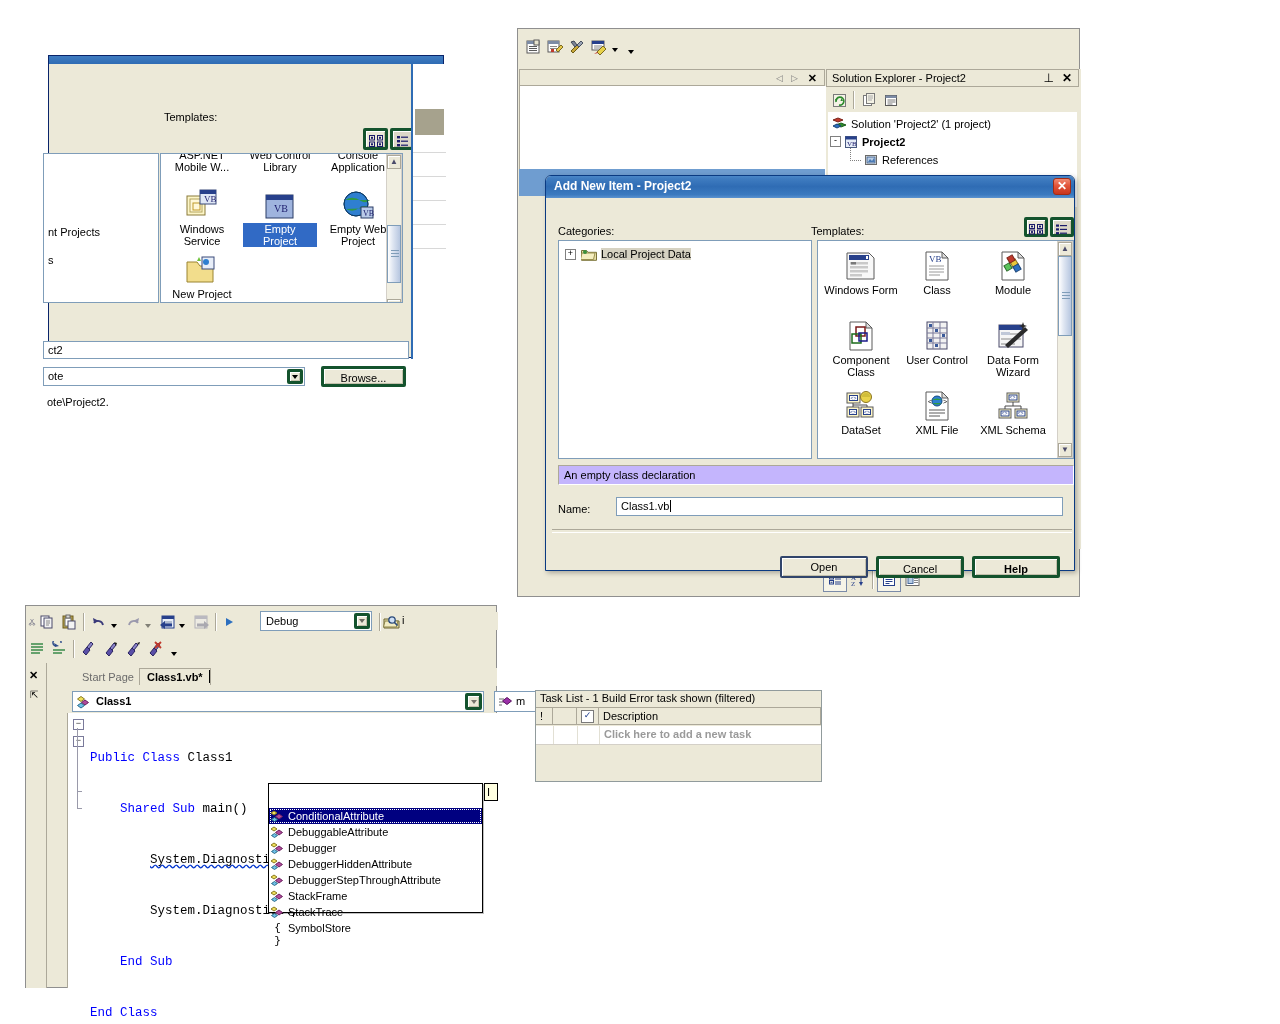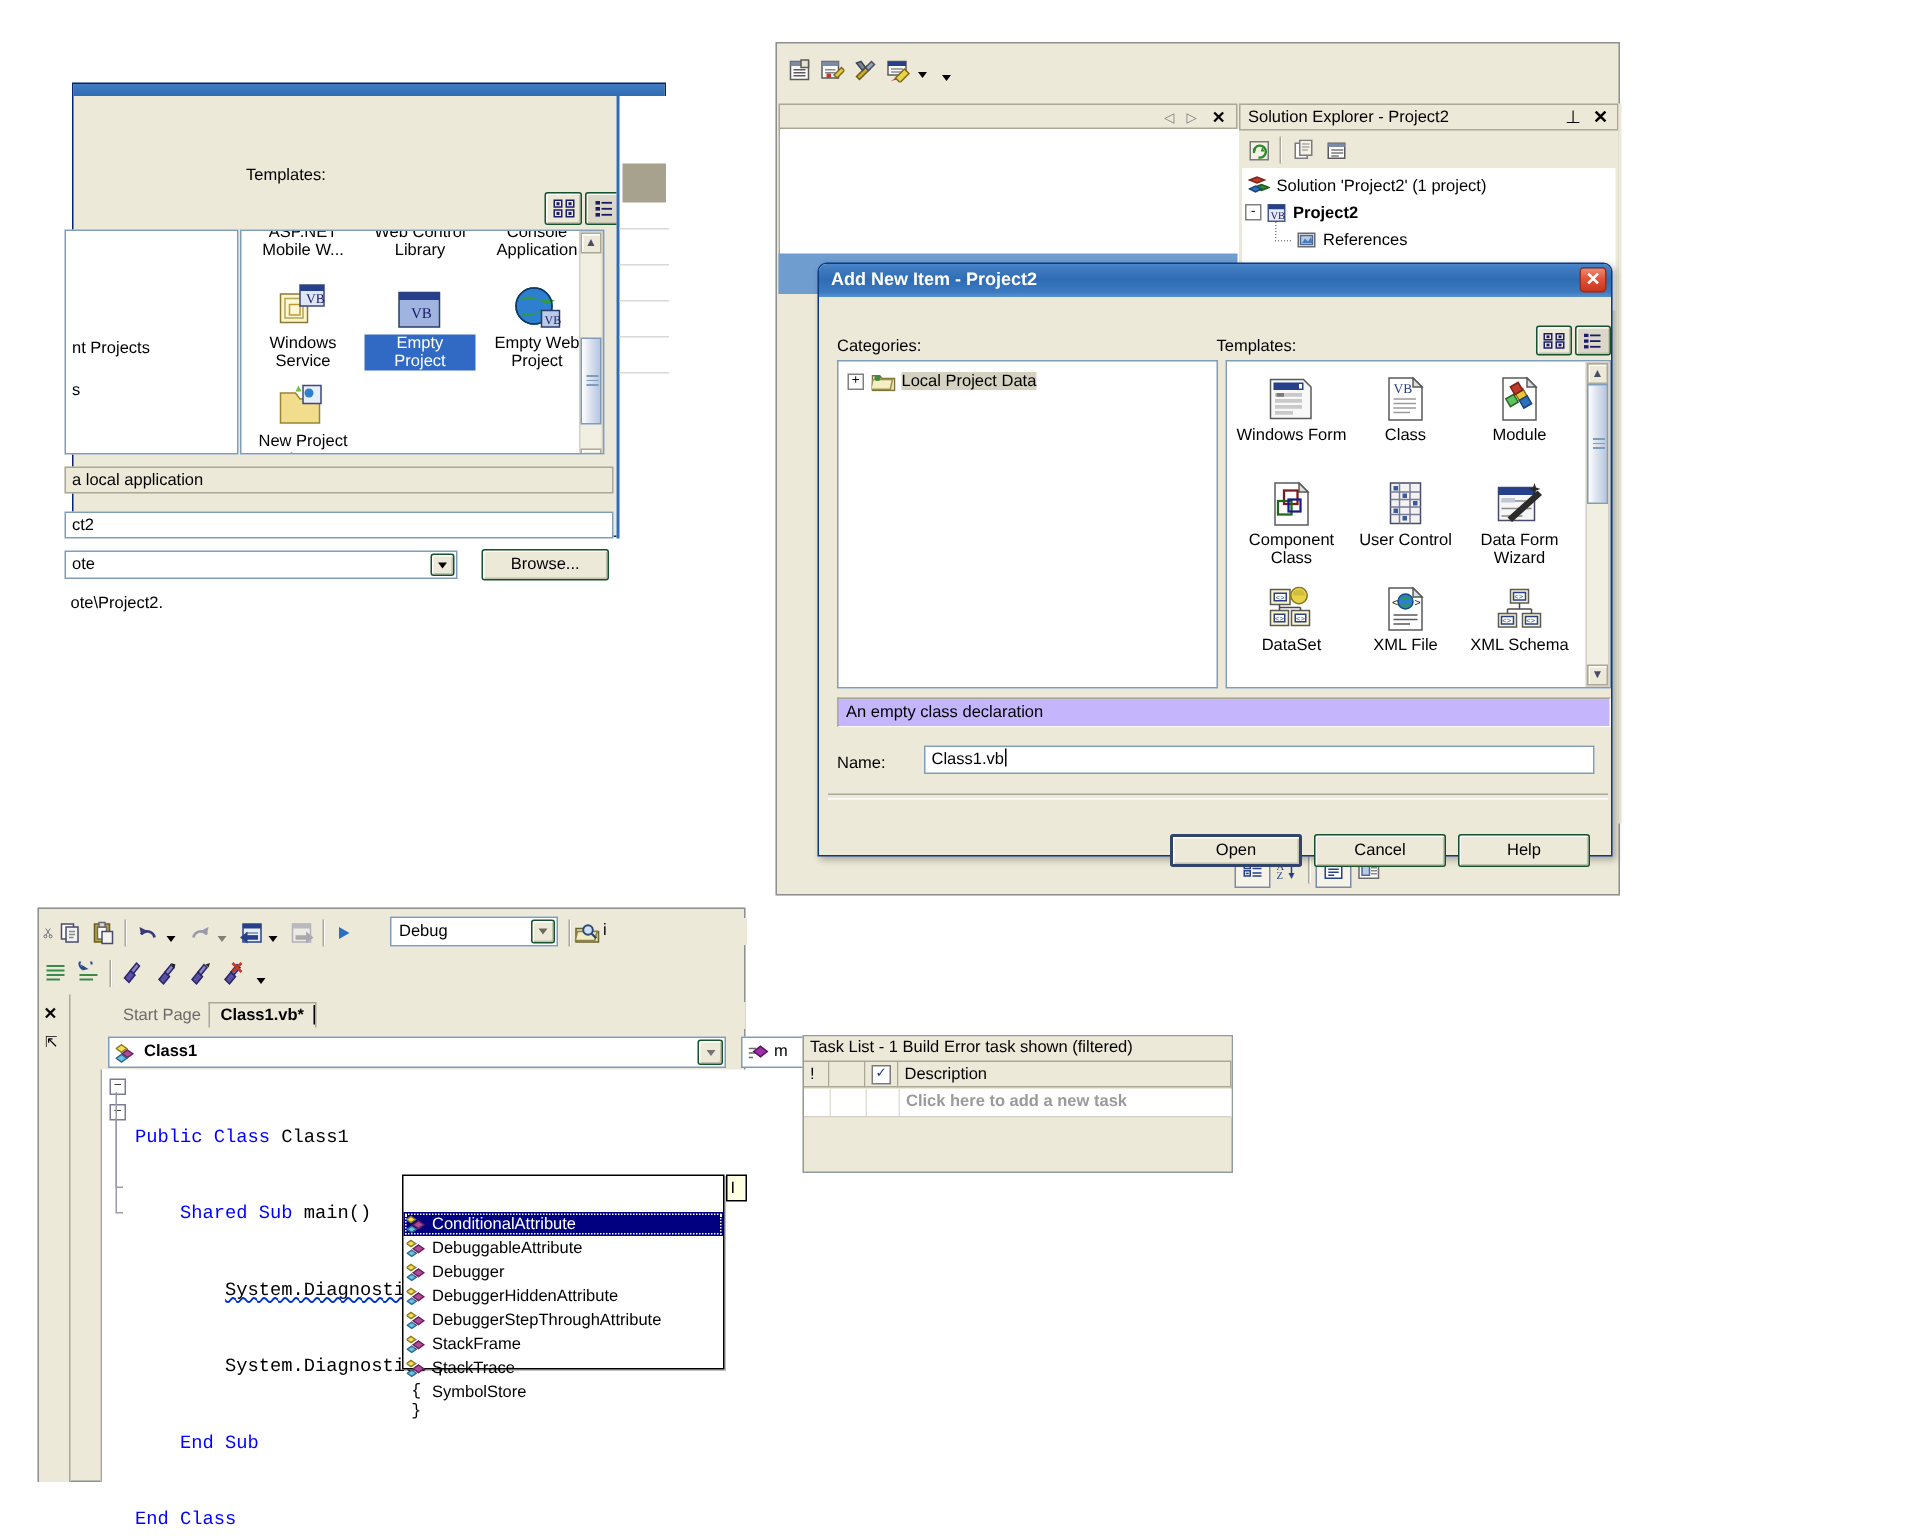--- a/index.html
+++ b/index.html
@@ -19,21 +19,21 @@
   .closebtn{
     position:absolute;right:3px;top:2px;width:18px;height:17px;border-radius:3px;
     background:linear-gradient(180deg,#f08a72 0%,#e2543a 45%,#c8361e 100%);
     border:1px solid #a32b14;box-sizing:border-box;color:#fff;font-size:12px;
     font-weight:bold;text-align:center;line-height:15px;font-family:"Liberation Sans",sans-serif;
   }
   .sunken{border:1px solid #7f9db9;background:#fff;box-sizing:border-box;}
   .sunken2{border:1px solid #919b9c;border-right-color:#fff;border-bottom-color:#fff;
            background:#fff;box-sizing:border-box;}
   .btn{
-    background:#ece9d8;border:1px solid #14532d;box-sizing:border-box;
+    background:#ece9d8;border:3px solid #14532d;box-sizing:border-box;
     font-size:11px;text-align:center;color:#000;border-radius:2px;
     box-shadow:inset 1px 1px 0 #fff, inset -1px -1px 0 #c3c0ab;
   }
   .btn.default{border:2px solid #31456b;}
   .lbl{font-size:11px;color:#000;}
 
   
   .hsep{height:2px;border-top:1px solid #aca899;border-bottom:1px solid #fff;}
 
   
@@ -188,23 +188,20 @@
     <div class="abs vscroll" style="right:0;top:0;height:148px;">
       <div class="sbtn" style="margin-top:0;">▲</div>
       <div class="sthumb" style="height:58px;margin-top:56px;position:relative;">
         <div style="position:absolute;left:3px;top:50%;margin-top:-4px;width:8px;height:8px;
                     background:repeating-linear-gradient(180deg,#7f9db9 0 1px,transparent 1px 3px);"></div>
       </div>
       <div class="sbtn" style="margin-top:16px;">▼</div>
     </div>
   </div>
 
-  <div class="abs sunken2" style="left:-6px;top:255px;width:366px;height:18px;line-height:16px;padding-left:4px;background:#ece9d8;border-color:#aca899;">
-    <span>a local application</span>
-  </div>
 
   <div class="abs sunken" style="left:-6px;top:285px;width:366px;height:18px;line-height:16px;padding-left:4px;">
     <span>ct2</span>
   </div>
 
   <div class="abs sunken" style="left:-6px;top:311px;width:262px;height:19px;line-height:17px;padding-left:4px;">
     <span>ote</span>
     <div class="abs btn" style="right:1px;top:1px;width:16px;height:15px;display:flex;align-items:center;justify-content:center;">
       <span class="arrowdn"></span>
     </div>
@@ -645,21 +642,21 @@
     </div>
 
     <div class="abs hsep" style="left:5px;top:330px;width:520px;"></div>
 
     <div class="abs btn default" style="left:233px;top:357px;width:88px;height:22px;line-height:19px;">
       <span>Open</span>
     </div>
     <div class="abs btn" style="left:329px;top:357px;width:88px;height:22px;line-height:20px;">
       <span>Cancel</span>
     </div>
-    <div class="abs btn" style="left:425px;top:357px;width:88px;height:22px;line-height:20px;">
+    <div class="abs btn" style="left:425px;top:357px;width:88px;height:22px;line-height:20px;font-weight:bold;">
       <span>Help</span>
     </div>
   </div>
 </div>
 
 <div class="abs" style="left:25px;top:605px;width:472px;height:383px;background:#ece9d8;border:1px solid #8f8f8f;box-sizing:border-box;">
 
   <div class="abs tbar" style="left:2px;top:4px;height:24px;">
     <div class="tbtn" style="width:8px;overflow:hidden;">
       <svg width="16" height="16" viewBox="0 0 16 16">

